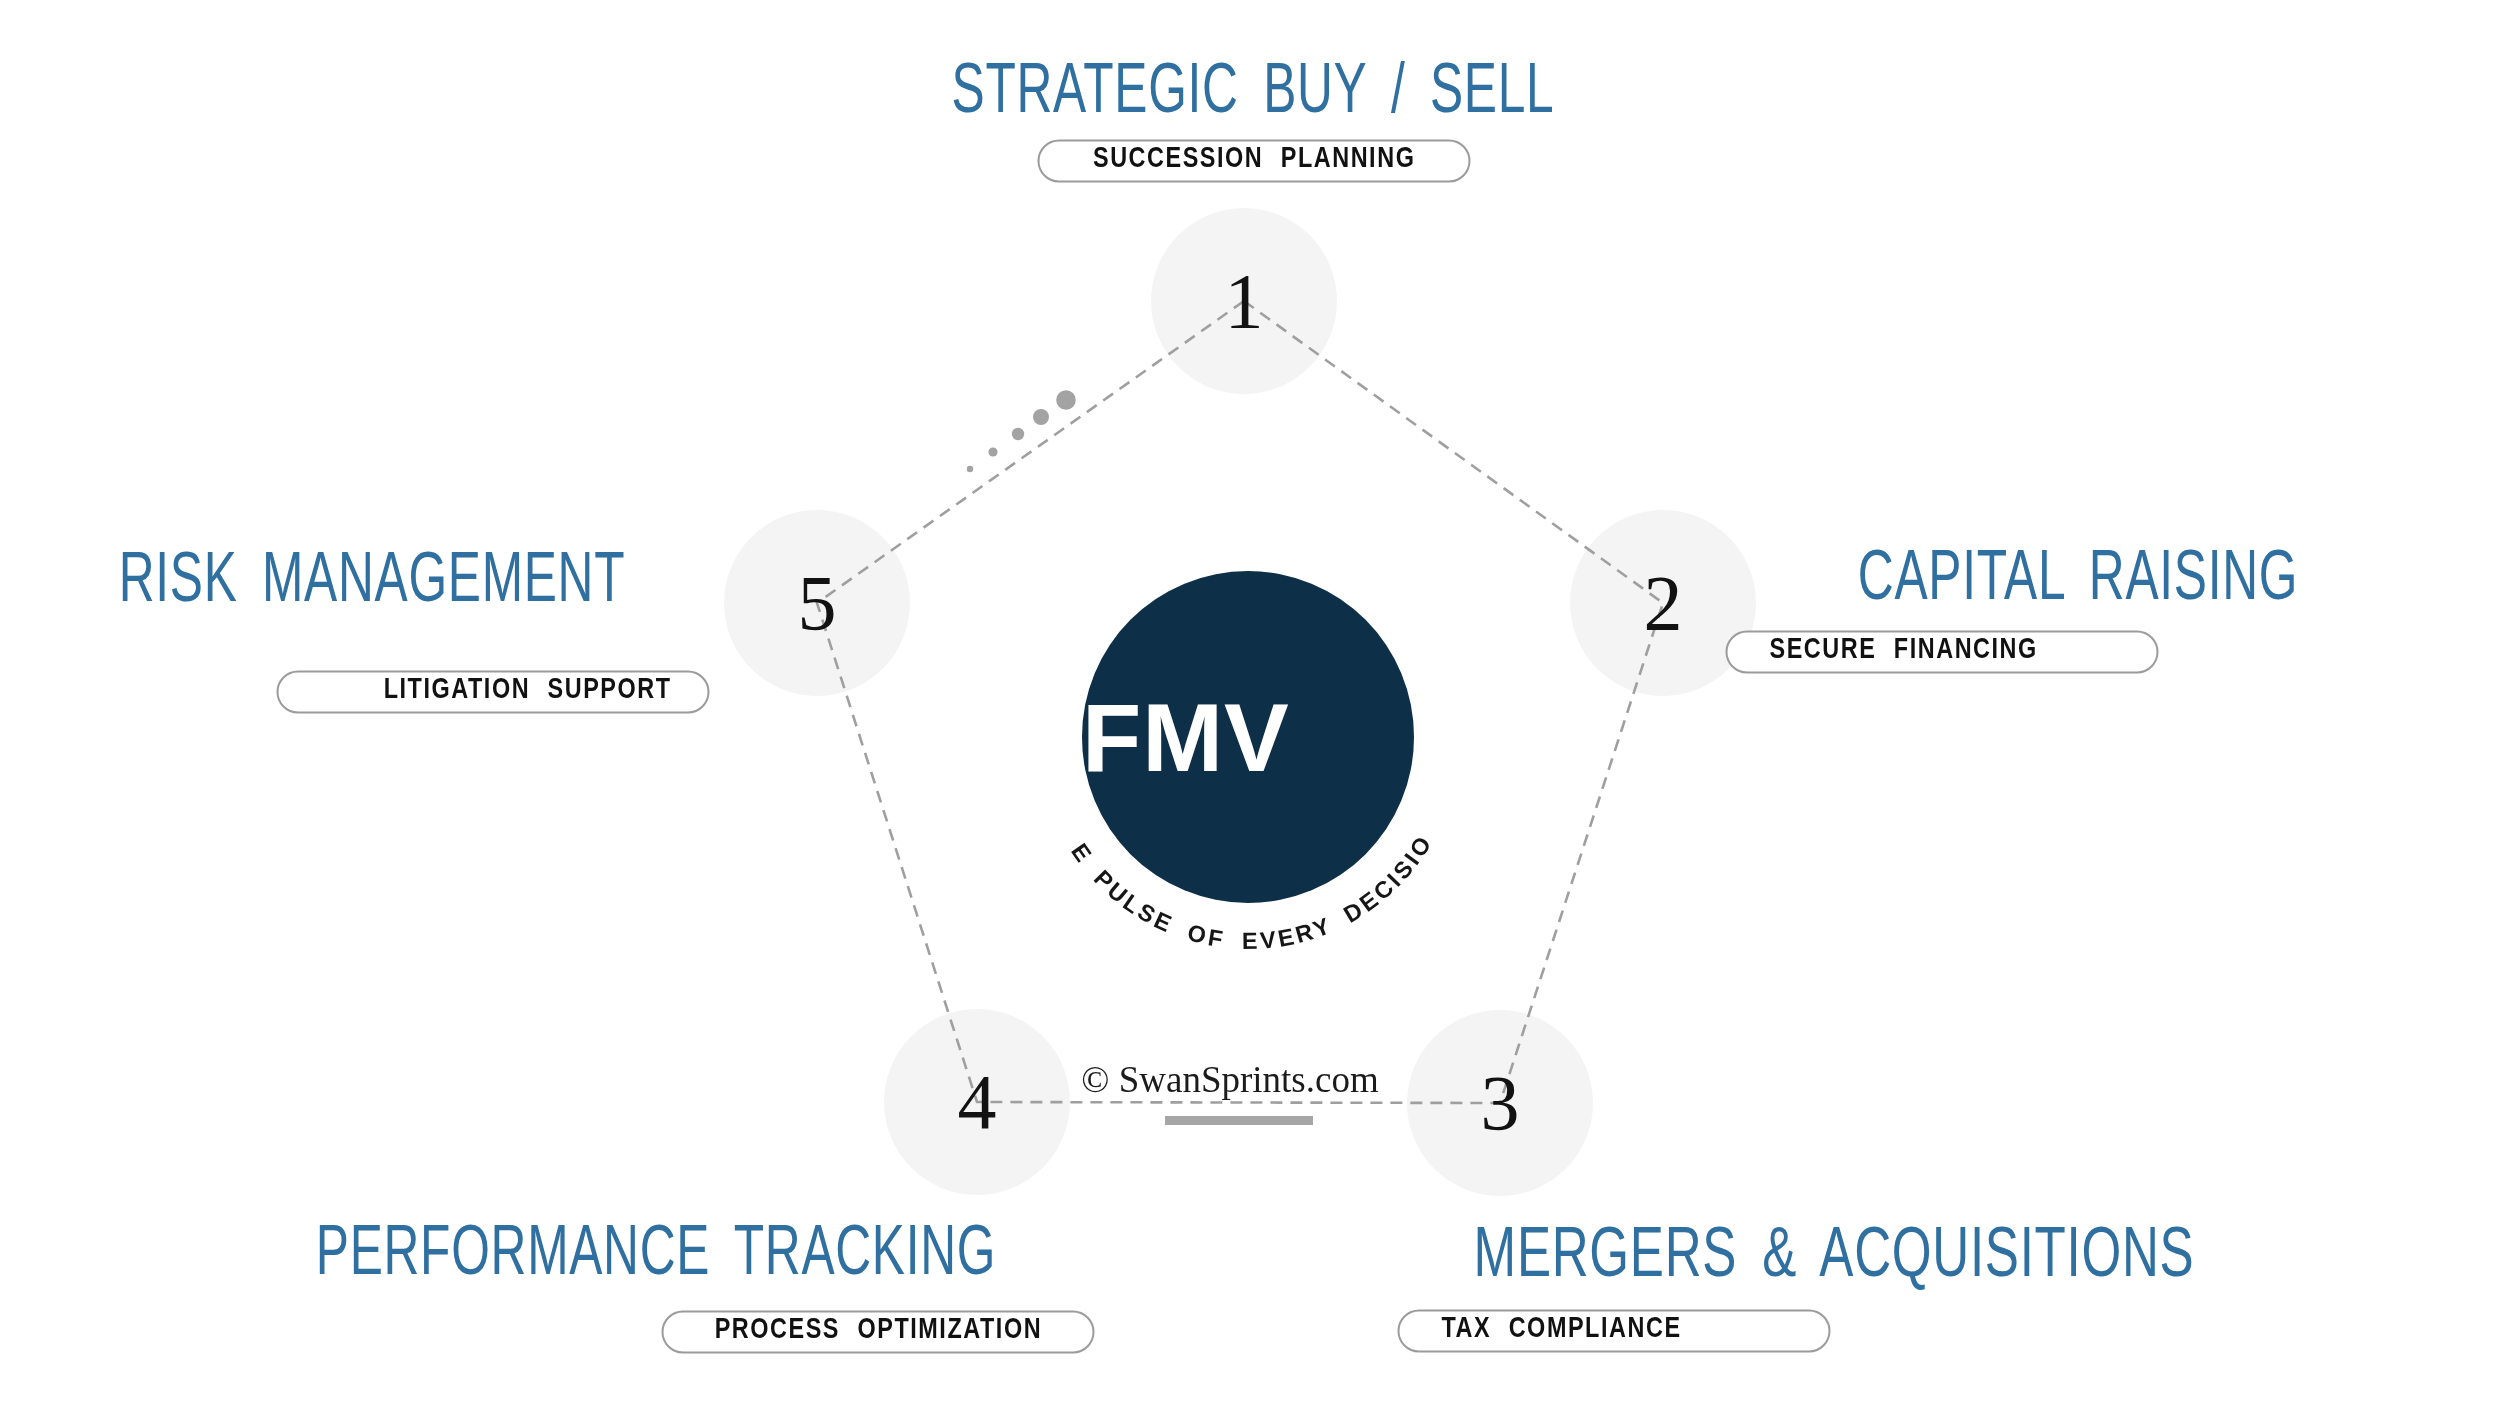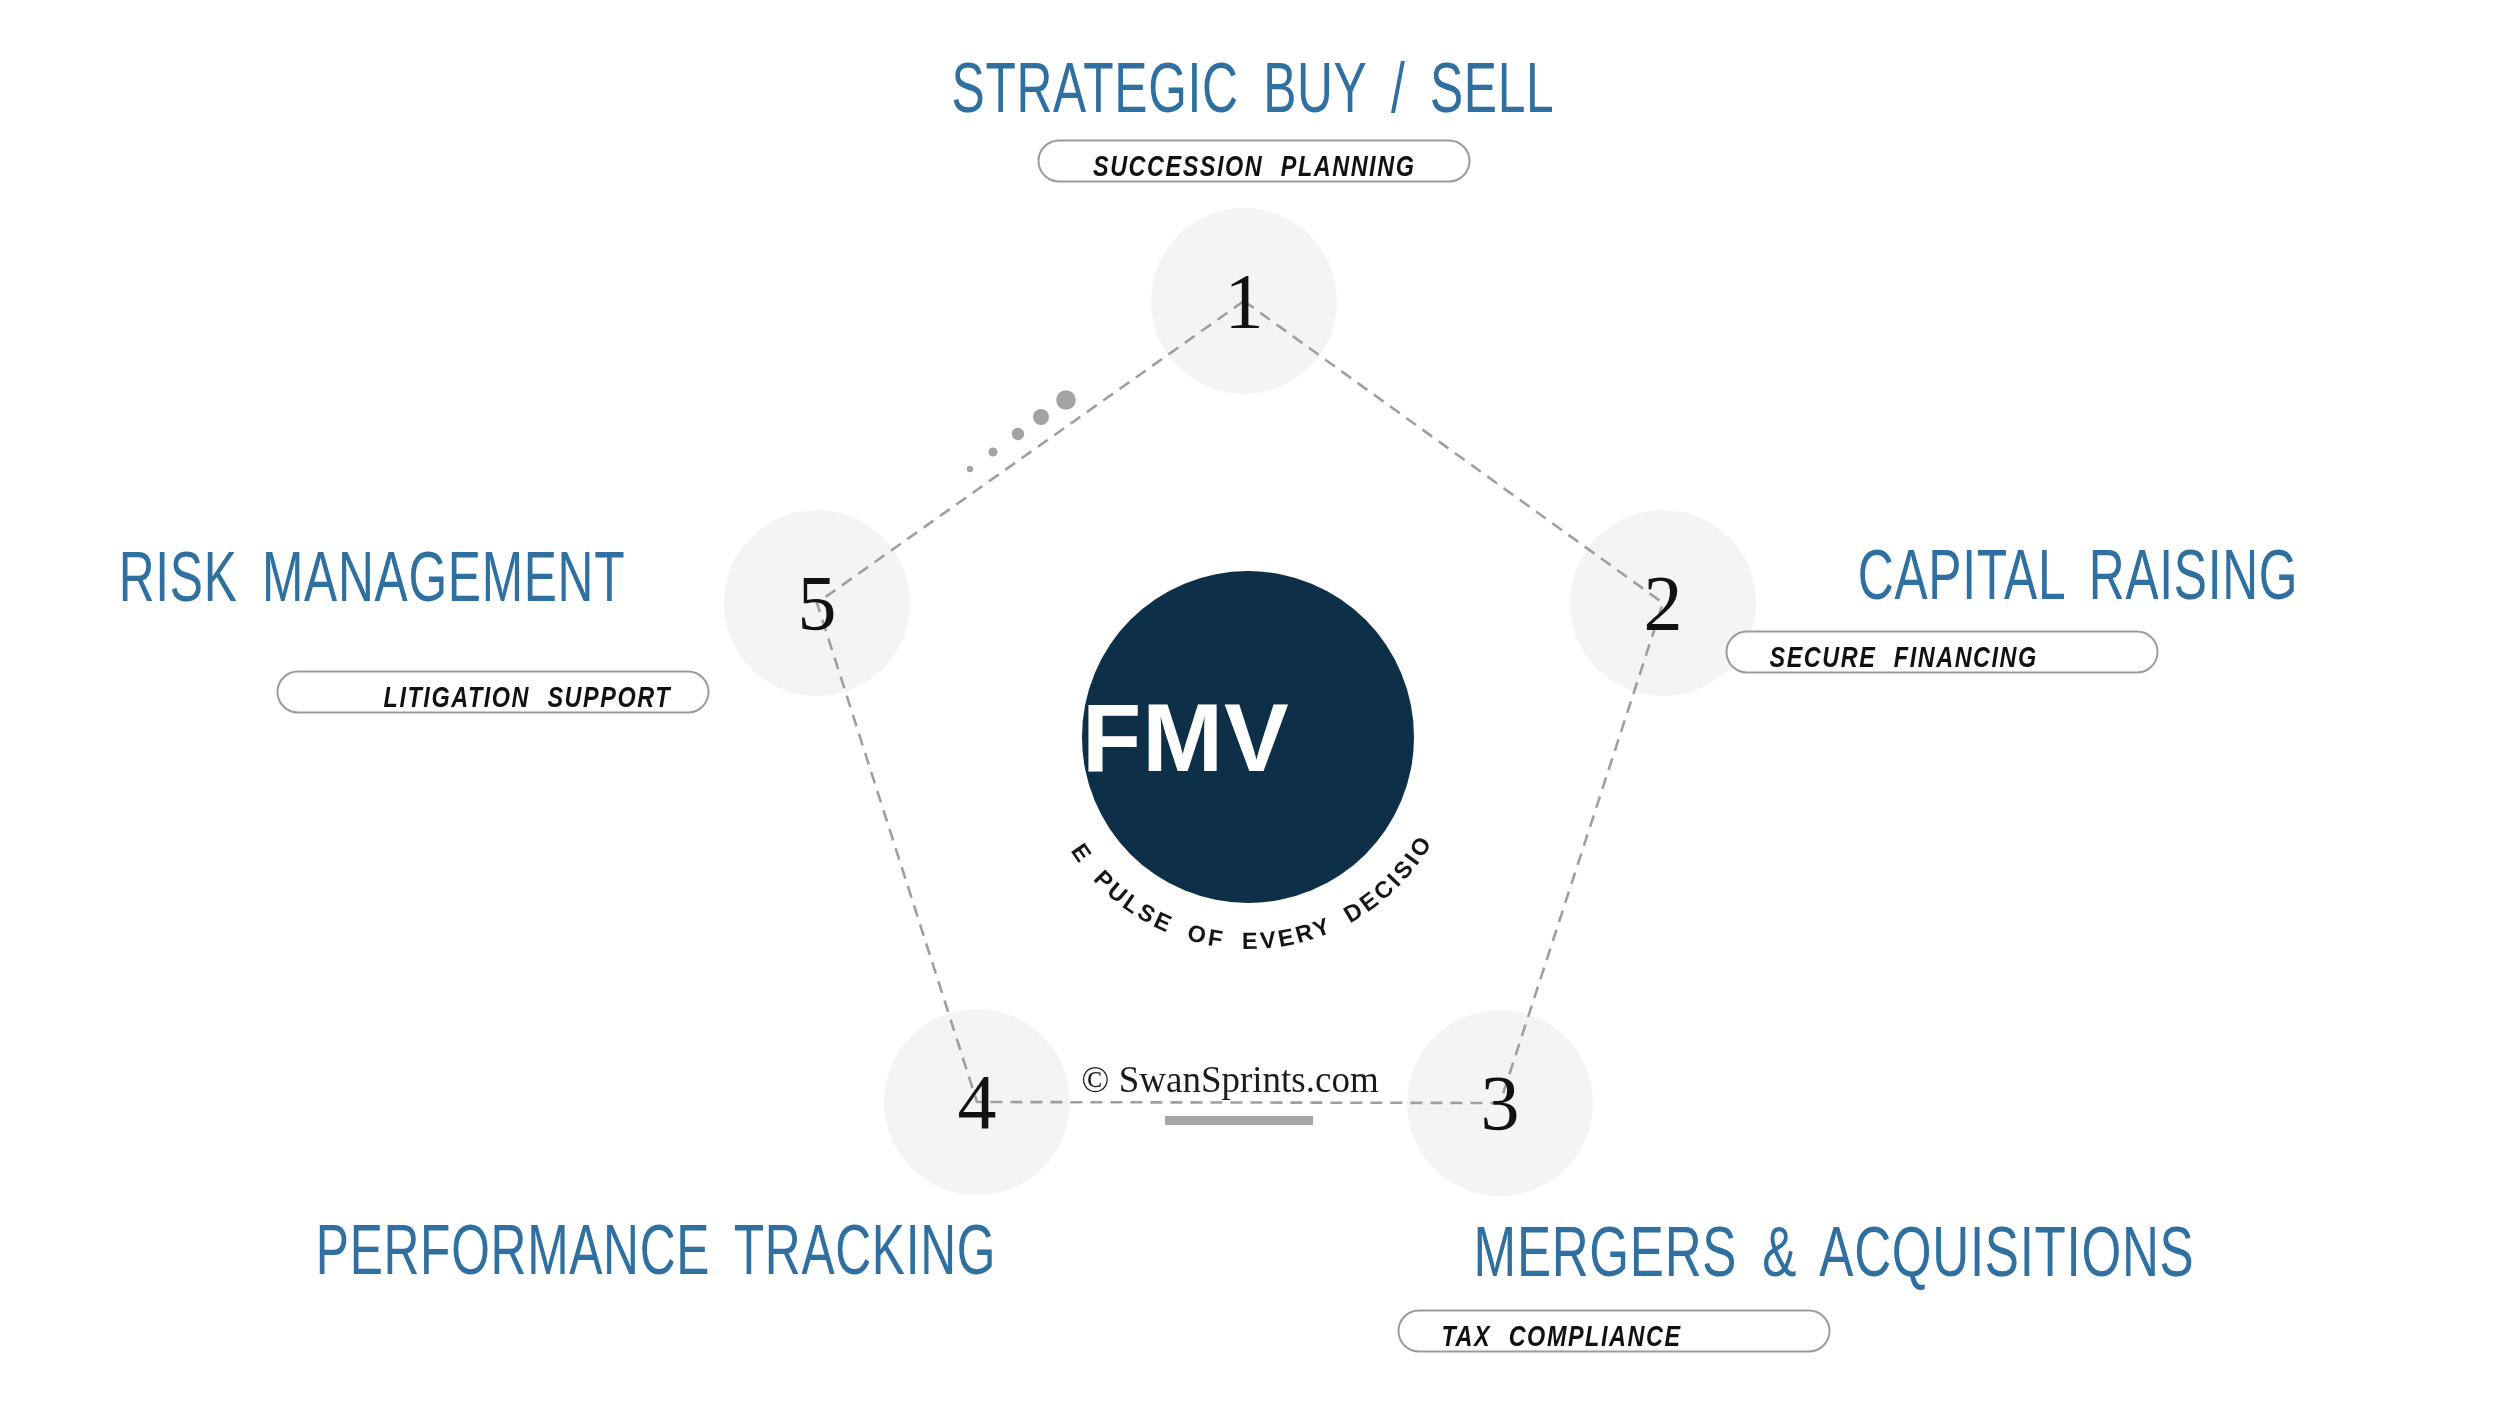--- a/index.html
+++ b/index.html
@@ -12,22 +12,22 @@
          transform:translate(-50%,-50%) scaleX(0.71);transform-origin:center;}
   .t1{left:1253px;top:88px;}
   .t2{left:2078px;top:575px;}
   .t3{left:1834px;top:1252px;transform:translate(-50%,-50%) scaleX(0.73);}
   .t4{left:656px;top:1250px;}
   .t5{left:372px;top:577px;}
 
   
   .pill{position:absolute;z-index:5;width:433px;height:43px;box-sizing:border-box;
         background:#ffffff;border:2.5px solid #9b9b9b;border-radius:24px;
-        display:flex;align-items:flex-end;justify-content:center;
-        transform:translate(-50%,-50%);font-style:italic;}
+        display:flex;align-items:flex-start;justify-content:center;
+        transform:translate(-50%,-50%);}
   .pill span{font-weight:bold;font-size:30px;color:#111111;letter-spacing:2px;
              word-spacing:12px;white-space:nowrap;line-height:1;
              transform:scaleX(0.78);transform-origin:center;}
   .pill.align-left{justify-content:flex-start;padding-left:42px;}
   .pill.align-left span{transform-origin:left center;}
   .pill.align-right{justify-content:flex-end;padding-right:36px;}
   .pill.align-right span{transform-origin:right center;}
   .p1{left:1254px;top:161px;}
   .p2{left:1942px;top:652px;}
   .p3{left:1614px;top:1331px;padding-left:22px;}
@@ -107,20 +107,23 @@
 
   <div class="pill p1">
     <span>SUCCESSION PLANNING</span>
   </div>
   <div class="pill p2 align-left">
     <span>SECURE FINANCING</span>
   </div>
   <div class="pill p3 align-left">
     <span>TAX COMPLIANCE</span>
   </div>
+  <div class="pill p4">
+    <span>PROCESS OPTIMIZATION</span>
+  </div>
   <div class="pill p5 align-right">
     <span>LITIGATION SUPPORT</span>
   </div>
 
   <div class="footer-copyright">© SwanSprints.com</div>
   <div class="footer-bar"></div>
 
 </div>
 
 </body></html>

